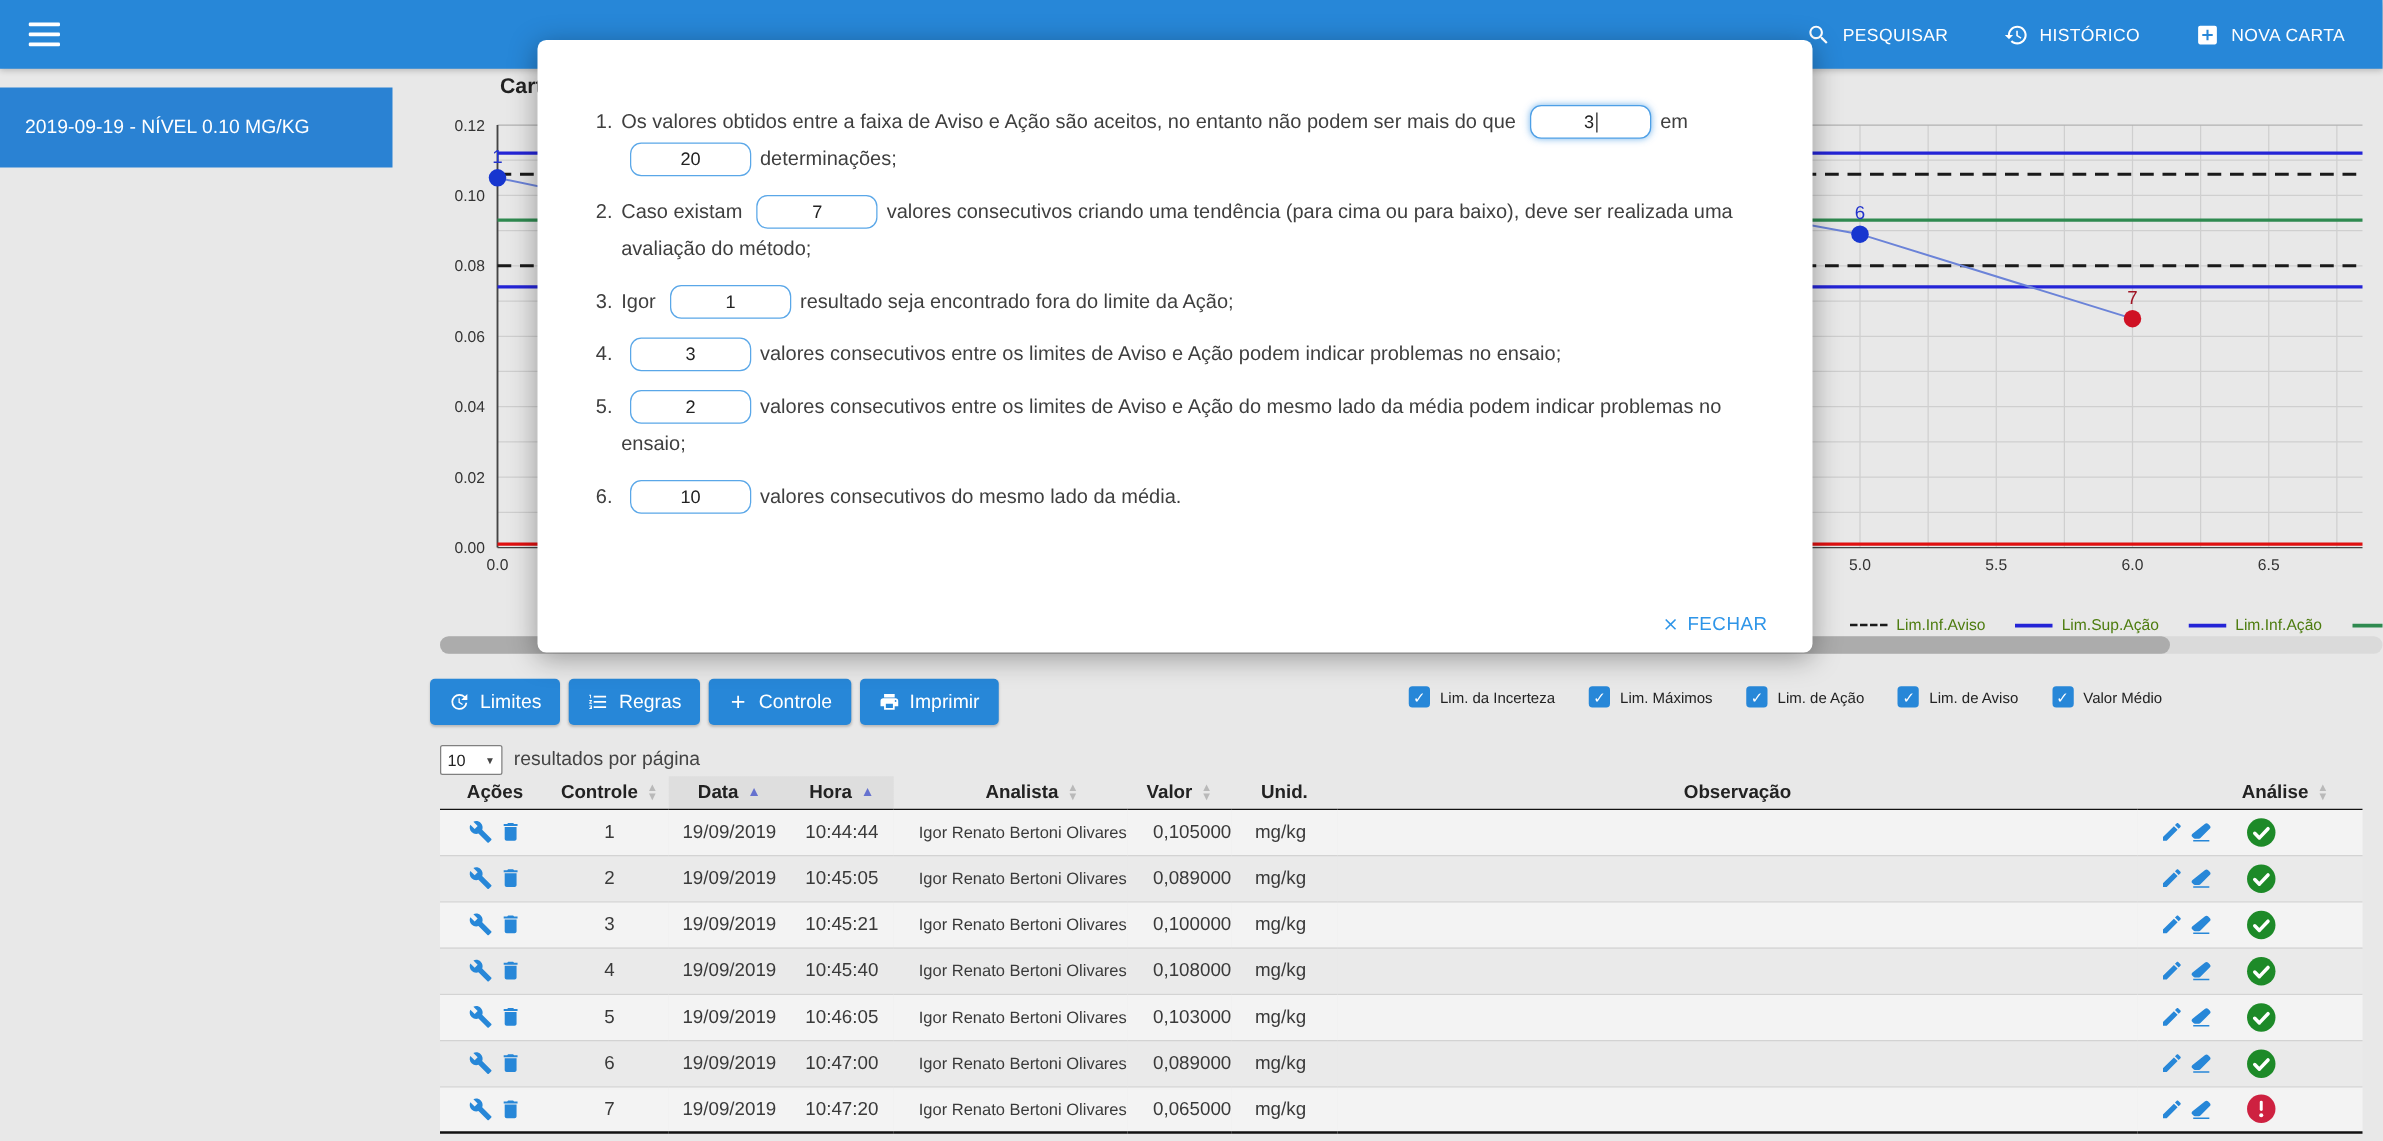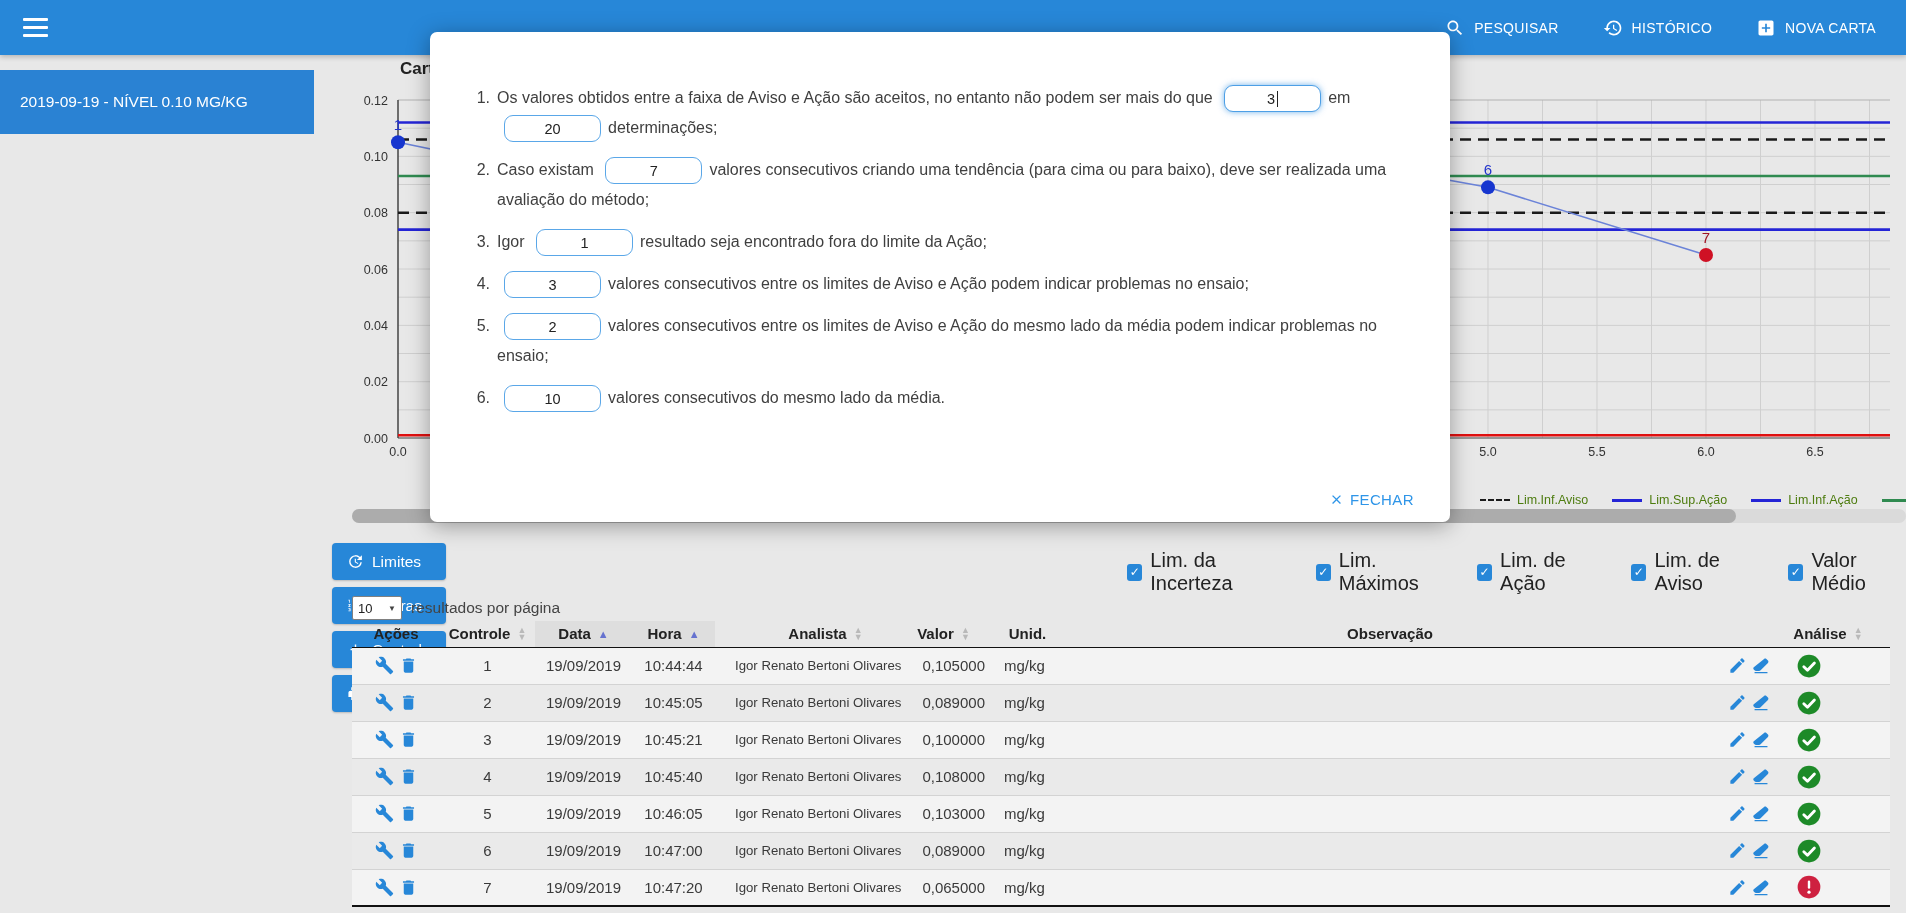--- a/index.html
+++ b/index.html
@@ -34,30 +34,30 @@
   .swatch.solid-blue { height:3px; background:#2424d6; }
   .swatch.solid-green { height:3px; background:#2f8a50; }
 
   
   #hscroll { position:absolute; left:352px; top:509px; width:1554px; height:14px;
     background:#dadada; border-radius:7px; }
   #hscroll-thumb { position:absolute; left:0; top:0; width:1384px; height:14px;
     background:#acacac; border-radius:7px; }
 
   
-  #toolbar-buttons { position:absolute; left:332px; top:543px; display:flex; gap:7px;flex-direction:column; }
+  #toolbar-buttons { position:absolute; left:344px; top:543px; display:flex; gap:7px; }
   .tb-btn { height:37px; background:#2787d8; color:#fff; border:none; border-radius:4px;
     font-size:15.5px; font-family:inherit; display:flex; align-items:center; gap:8px;
     padding:0 15px; cursor:pointer; box-shadow:0 1px 2px rgba(0,0,0,.2); }
   .tb-btn svg { width:17px; height:17px; }
   #layer-toggles { position:absolute; left:1127px; top:549px; display:flex; gap:27px; align-items:center; }
   .toggle { display:flex; align-items:center; gap:8px; cursor:pointer; }
   .cbox { width:17px; height:17px; background:#2787d8; border-radius:3px; color:#fff;
     font-size:12px; font-weight:bold; display:flex; align-items:center; justify-content:center; }
-  .toggle-label { font-size:20px; color:#222; }
+  .toggle-label { font-size:12px; color:#222; }
 
   
   #pagesize-row { position:absolute; left:352px; top:596px; display:flex; align-items:center; gap:9px; }
   #pagesize-select { width:50px; height:24px; background:#fff; border:1px solid #808080;
     border-radius:2px; font-size:13px; color:#222; display:flex; align-items:center;
     justify-content:space-between; padding:0 5px; cursor:pointer; }
   #pagesize-select .caret { font-size:8px; color:#444; }
   #pagesize-label { font-size:15.5px; color:#444; }
 
   

